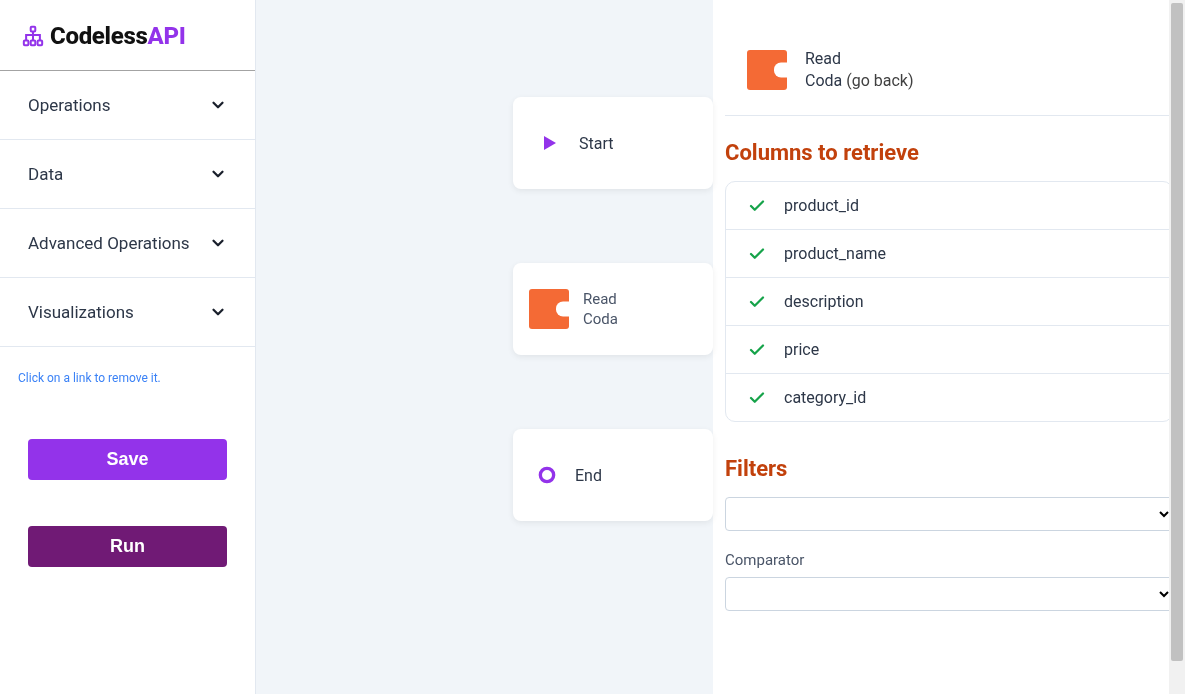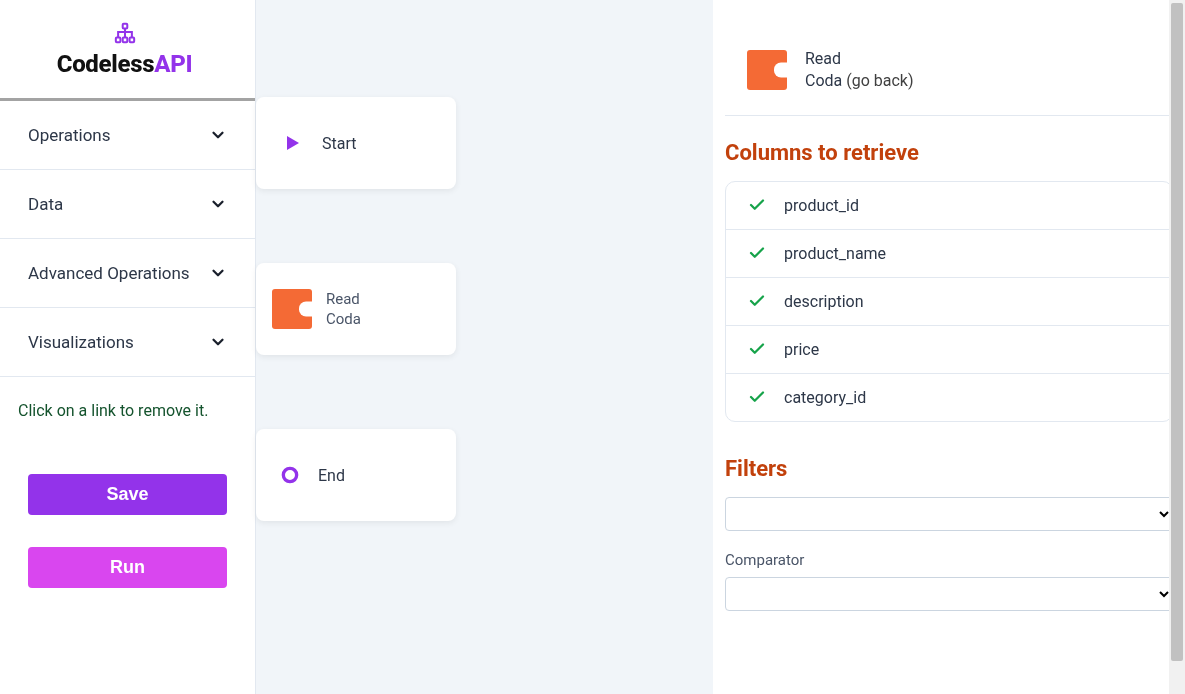--- a/index.html
+++ b/index.html
@@ -16,23 +16,22 @@
   width: 256px;
   background: #fff;
   border-right: 1px solid #e2e8f0;
   display: flex;
   flex-direction: column;
 }
 .logo {
   display: flex;
   align-items: center;
   padding: 22px 28px 20px 22px;
-  border-bottom: 3px solid #a3a3a3;
+  border-bottom: 1px solid #a3a3a3;
   gap: 6px;
-  flex-direction: column;
 }
 .logo-icon svg { display: block; }
 .logo-text {
   font-size: 24px;
   font-weight: 800;
   letter-spacing: -0.3px;
 }
 .logo-black { color: #111; }
 .logo-accent { color: #9333ea; }
 .nav-item {
@@ -41,41 +40,41 @@
   justify-content: space-between;
   padding: 24px 28px;
   border-bottom: 1px solid #e2e8f0;
   cursor: pointer;
   font-size: 17px;
   color: #2d3748;
 }
 .chevron svg { display: block; }
 .hint {
   padding: 24px 18px;
-  font-size: 16px;
-  color: #14532d;
+  font-size: 12px;
+  color: #3b82f6;
 }
 .btn {
   margin: 12px 28px;
   padding: 10px 0;
   border: none;
   border-radius: 4px;
   font-size: 18px;
   font-weight: 700;
   color: #fff;
   cursor: pointer;
 }
 .btn-save { background: #9333ea; margin-top: 30px; }
-.btn-run { background: #d946ef; margin-top: 20px; }
+.btn-run { background: #701a75; margin-top: 34px; }
 .canvas {
   flex: 0 0 457px;
   background: #f1f5f9;
   display: flex;
   flex-direction: column;
-  align-items: flex-start;
+  align-items: flex-end;
   padding-top: 97px;
   gap: 74px;
 }
 .node {
   width: 200px;
   height: 92px;
   background: #fff;
   border-radius: 8px;
   box-shadow: 0 2px 6px rgba(0,0,0,0.07);
   display: flex;
@@ -135,21 +134,21 @@
   color: #c2410c;
   padding: 24px 0 16px 0;
 }
 .cols-list {
   border: 1px solid #e2e8f0;
   border-radius: 10px;
   overflow: hidden;
 }
 .col-item {
   display: flex;
-  align-items: flex-start;
+  align-items: flex-end;
   gap: 18px;
   padding: 14px 22px;
   border-bottom: 1px solid #e2e8f0;
   cursor: pointer;
 }
 .col-item:last-child { border-bottom: none; }
 .check { color: #16a34a; display:flex; }
 .col-label { font-size: 16px; color: #2d3748; }
 .field-label {
   font-size: 15px;

